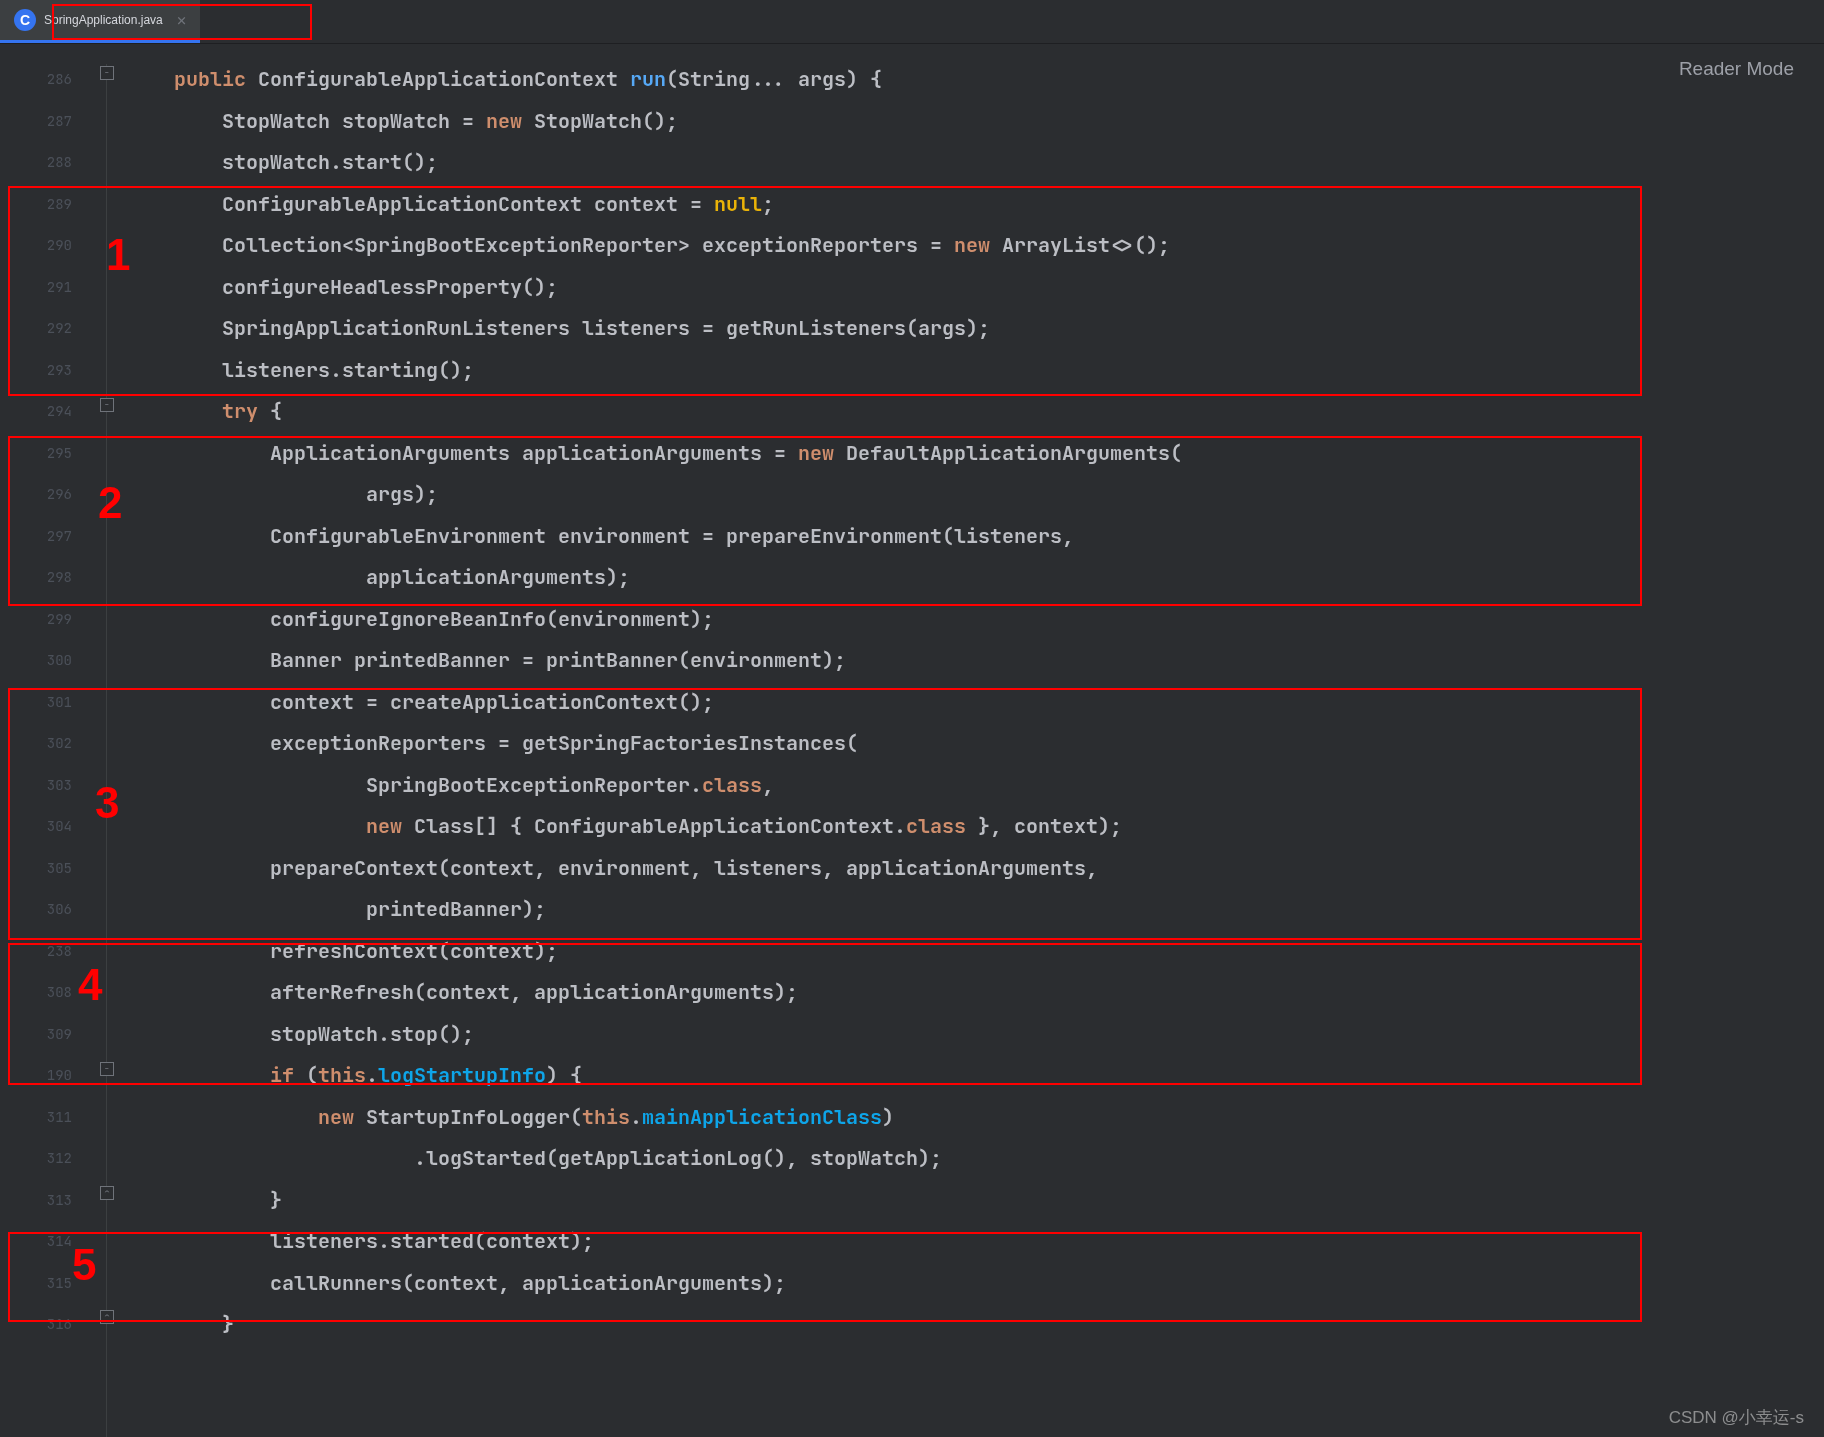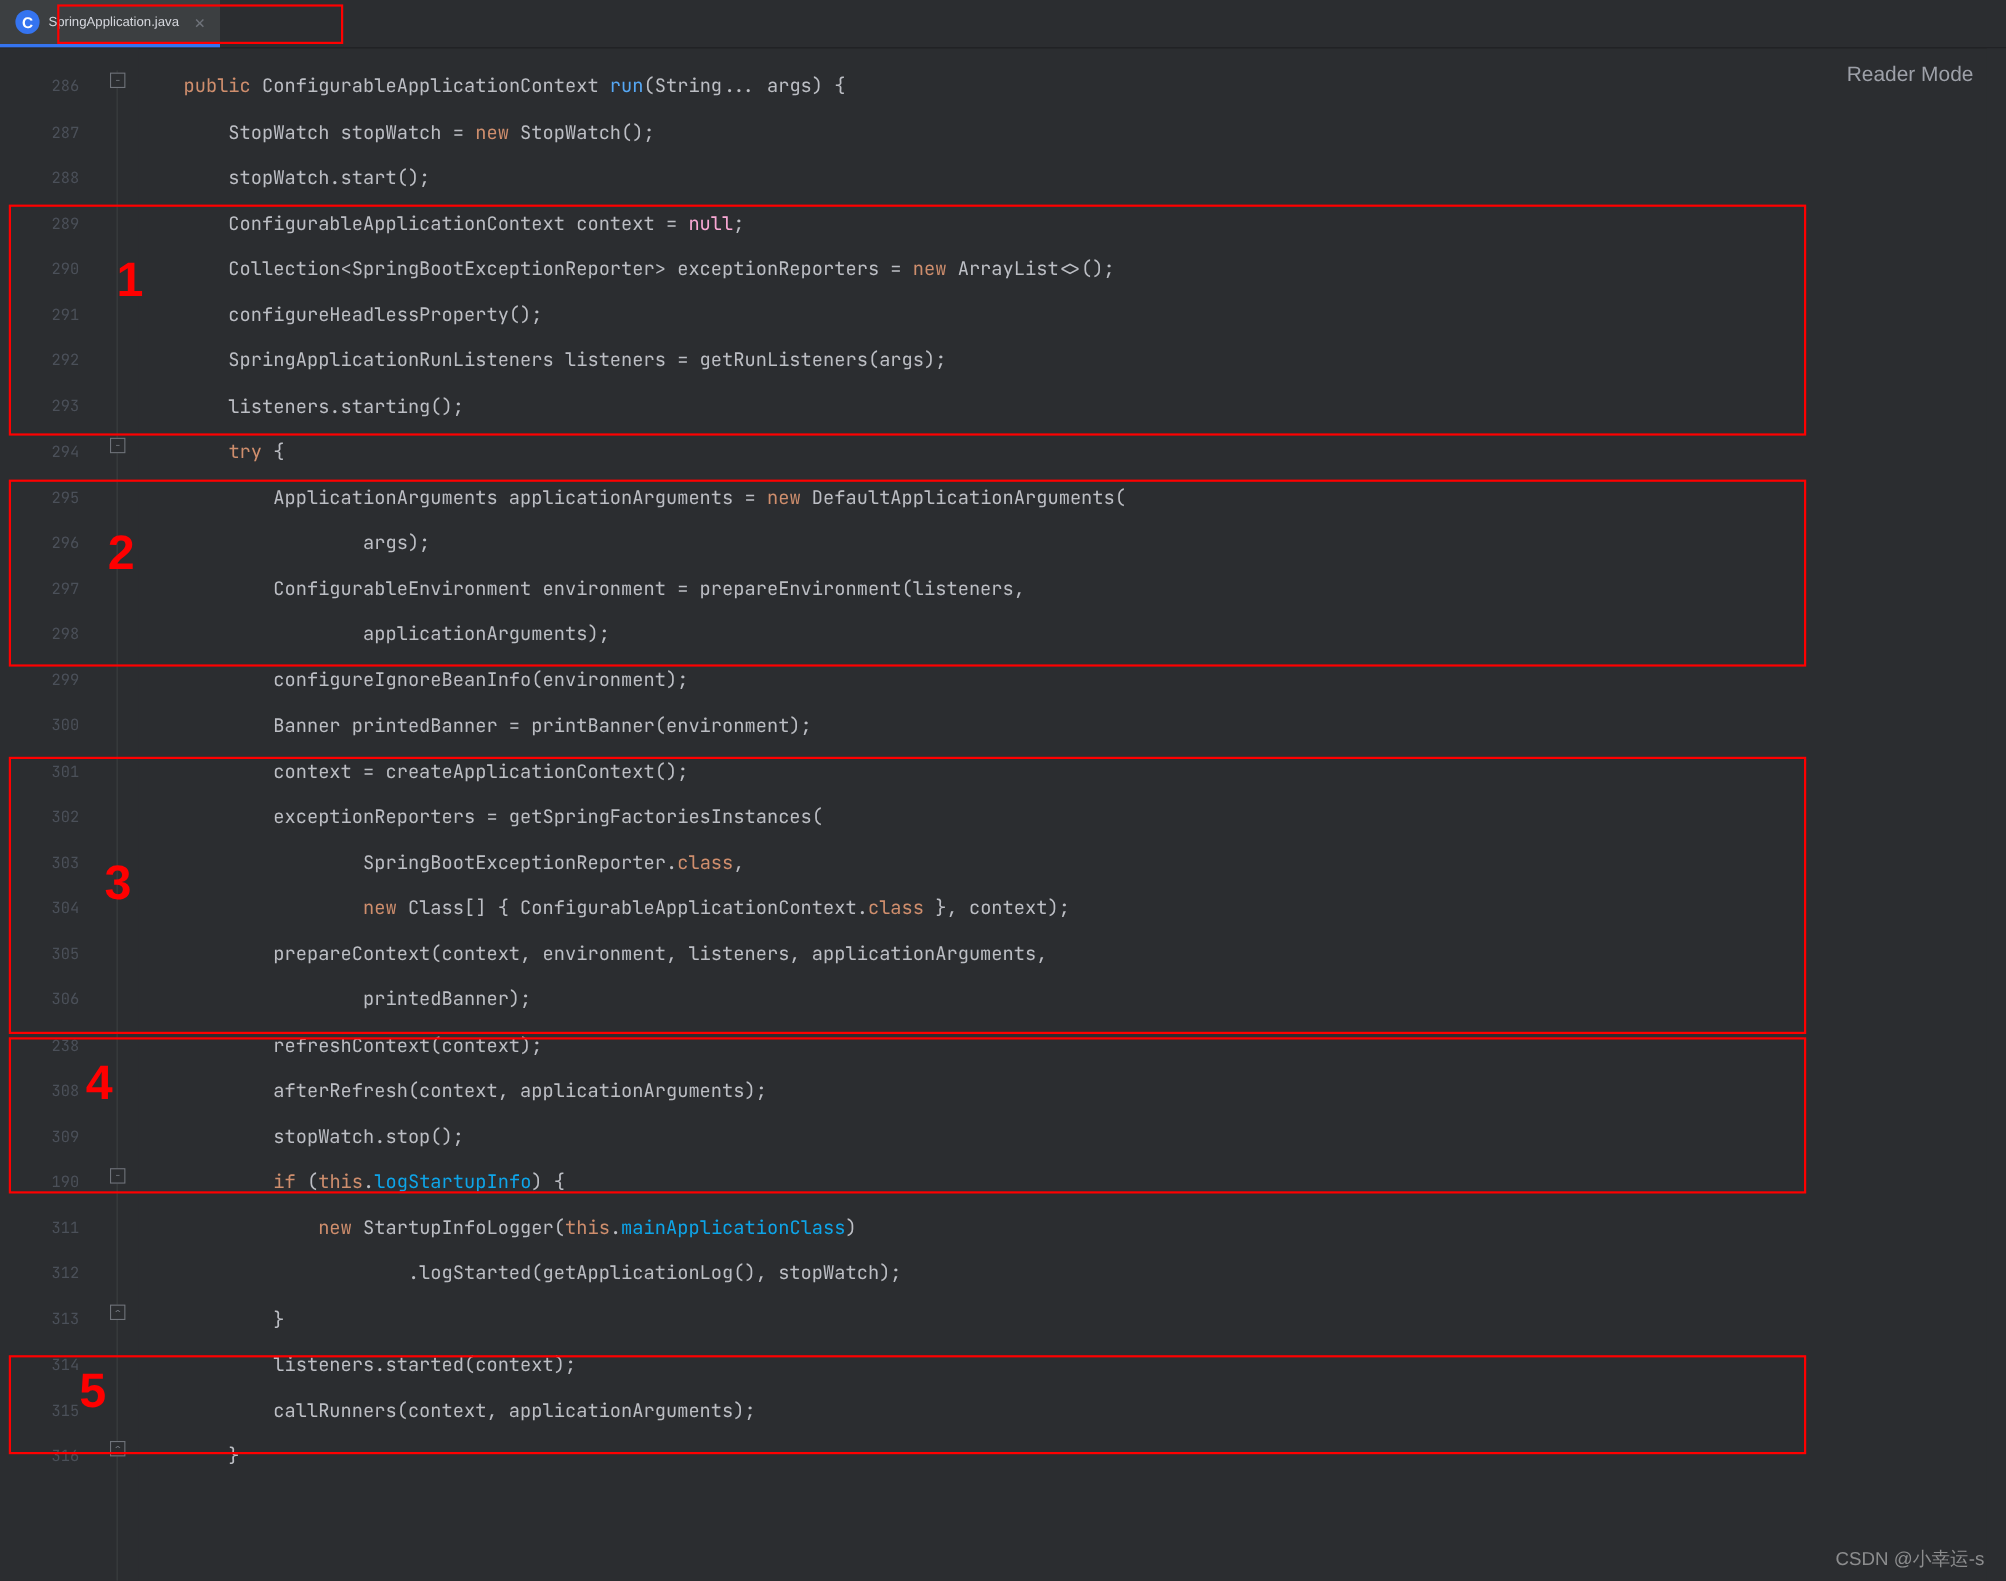--- a/index.html
+++ b/index.html
@@ -87,29 +87,30 @@
       align-items: center;
       justify-content: center;
       font-size: 10px;
       color: #6f737a;
       background: #2b2d30;
     }
     .code {
       flex: 1;
       padding-top: 15px;
       line-height: 41.5px;
-      font-size: 17px;
+      font-size: 20px;
       white-space: pre;
       position: relative;
+      font-weight: bold;
     }
     .line { height: 41.5px; }
     .kw { color: #cf8e6d; }
     .method { color: #56a8f5; }
     .field { color: #0ea5e9; }
-    .null { color: #f9a8d4; }
+    .null { color: #eab308; }
     .reader-mode {
       position: absolute;
       top: 58px;
       right: 30px;
       color: #9da0a8;
       font-family: sans-serif;
       font-size: 19px;
       cursor: pointer;
     }
     .redbox {

